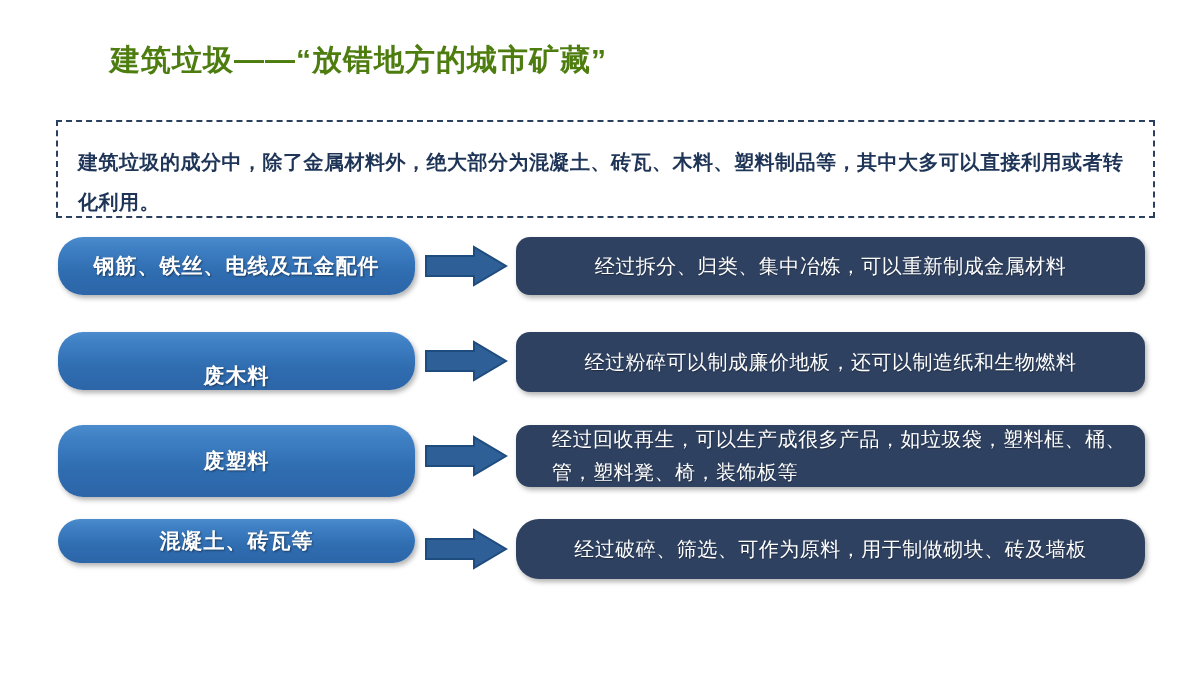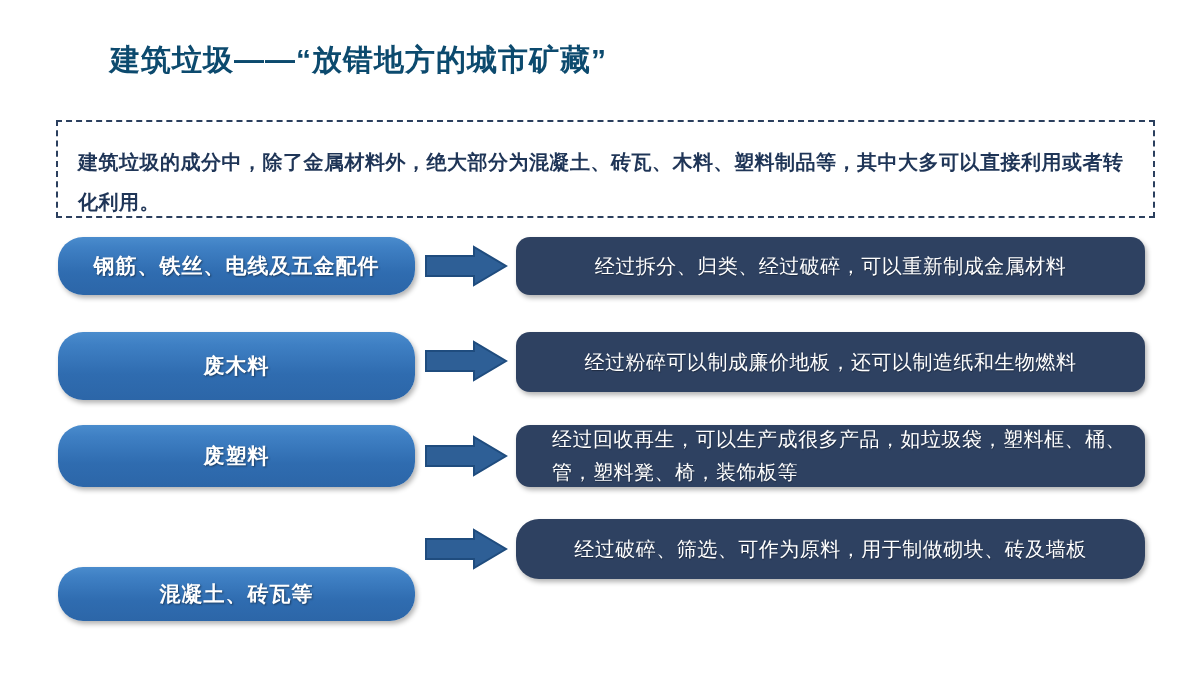--- a/index.html
+++ b/index.html
@@ -20,21 +20,21 @@
     background: #ffffff;
   }
 
   
   .slide-title {
     position: absolute;
     left: 110px;
     top: 40px;
     font-size: 30px;
     font-weight: bold;
-    color: #0c4a6e;
+    color: #4d7c0f;
     letter-spacing: 1px;
     white-space: nowrap;
     line-height: 40px;
   }
 
   
   .desc-box {
     position: absolute;
     left: 56px;
     top: 120px;
@@ -127,54 +127,54 @@
   <div class="row" style="top:237px;">
     <div class="left-box" style="top:0; height:58px;">
       <span class="left-box-label">钢筋、铁丝、电线及五金配件</span>
     </div>
     <div class="arrow" style="top:8px;">
       <svg width="84" height="42" viewBox="0 0 84 42">
         <polygon points="2,11 50,11 50,2 82,21 50,40 50,31 2,31" fill="#2e5f96" stroke="#1f4c7e" stroke-width="2" stroke-linejoin="miter"></polygon>
       </svg>
     </div>
     <div class="right-box center" style="top:0; height:58px;">
-      <span class="right-box-label">经过拆分、归类、经过破碎，可以重新制成金属材料</span>
+      <span class="right-box-label">经过拆分、归类、集中冶炼，可以重新制成金属材料</span>
     </div>
   </div>
 
   <div class="row" style="top:332px;">
-    <div class="left-box" style="top:0; height:68px;">
+    <div class="left-box" style="top:0; height:58px;align-items:flex-end;">
       <span class="left-box-label">废木料</span>
     </div>
     <div class="arrow" style="top:8px;">
       <svg width="84" height="42" viewBox="0 0 84 42">
         <polygon points="2,11 50,11 50,2 82,21 50,40 50,31 2,31" fill="#2e5f96" stroke="#1f4c7e" stroke-width="2" stroke-linejoin="miter"></polygon>
       </svg>
     </div>
     <div class="right-box center" style="top:0; height:60px;">
       <span class="right-box-label">经过粉碎可以制成廉价地板，还可以制造纸和生物燃料</span>
     </div>
   </div>
 
   <div class="row" style="top:425px;">
-    <div class="left-box" style="top:0; height:62px;">
+    <div class="left-box" style="top:0; height:72px;">
       <span class="left-box-label">废塑料</span>
     </div>
     <div class="arrow" style="top:10px;">
       <svg width="84" height="42" viewBox="0 0 84 42">
         <polygon points="2,11 50,11 50,2 82,21 50,40 50,31 2,31" fill="#2e5f96" stroke="#1f4c7e" stroke-width="2" stroke-linejoin="miter"></polygon>
       </svg>
     </div>
     <div class="right-box" style="top:0; height:62px;padding-left:36px;">
       <span class="right-box-label">经过回收再生，可以生产成很多产品，如垃圾袋，塑料框、桶、管，塑料凳、椅，装饰板等</span>
     </div>
   </div>
 
   <div class="row" style="top:519px;">
-    <div class="left-box" style="top:0; height:54px;margin-top:48px;">
+    <div class="left-box" style="top:0; height:44px;">
       <span class="left-box-label">混凝土、砖瓦等</span>
     </div>
     <div class="arrow" style="top:9px;">
       <svg width="84" height="42" viewBox="0 0 84 42">
         <polygon points="2,11 50,11 50,2 82,21 50,40 50,31 2,31" fill="#2e5f96" stroke="#1f4c7e" stroke-width="2" stroke-linejoin="miter"></polygon>
       </svg>
     </div>
     <div class="right-box center" style="top:0; height:60px;border-radius:23px;">
       <span class="right-box-label">经过破碎、筛选、可作为原料，用于制做砌块、砖及墙板</span>
     </div>

